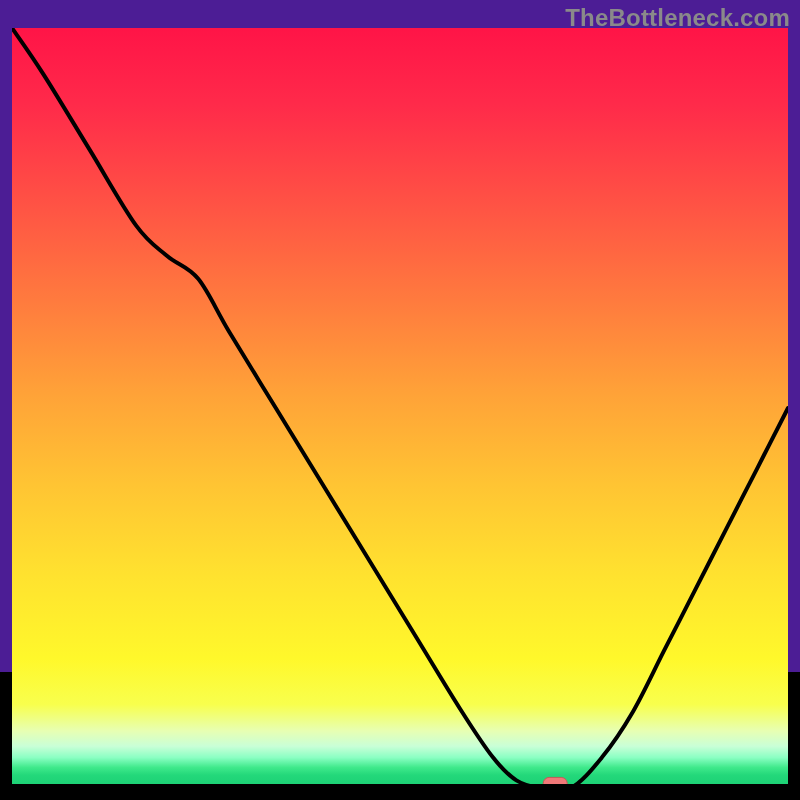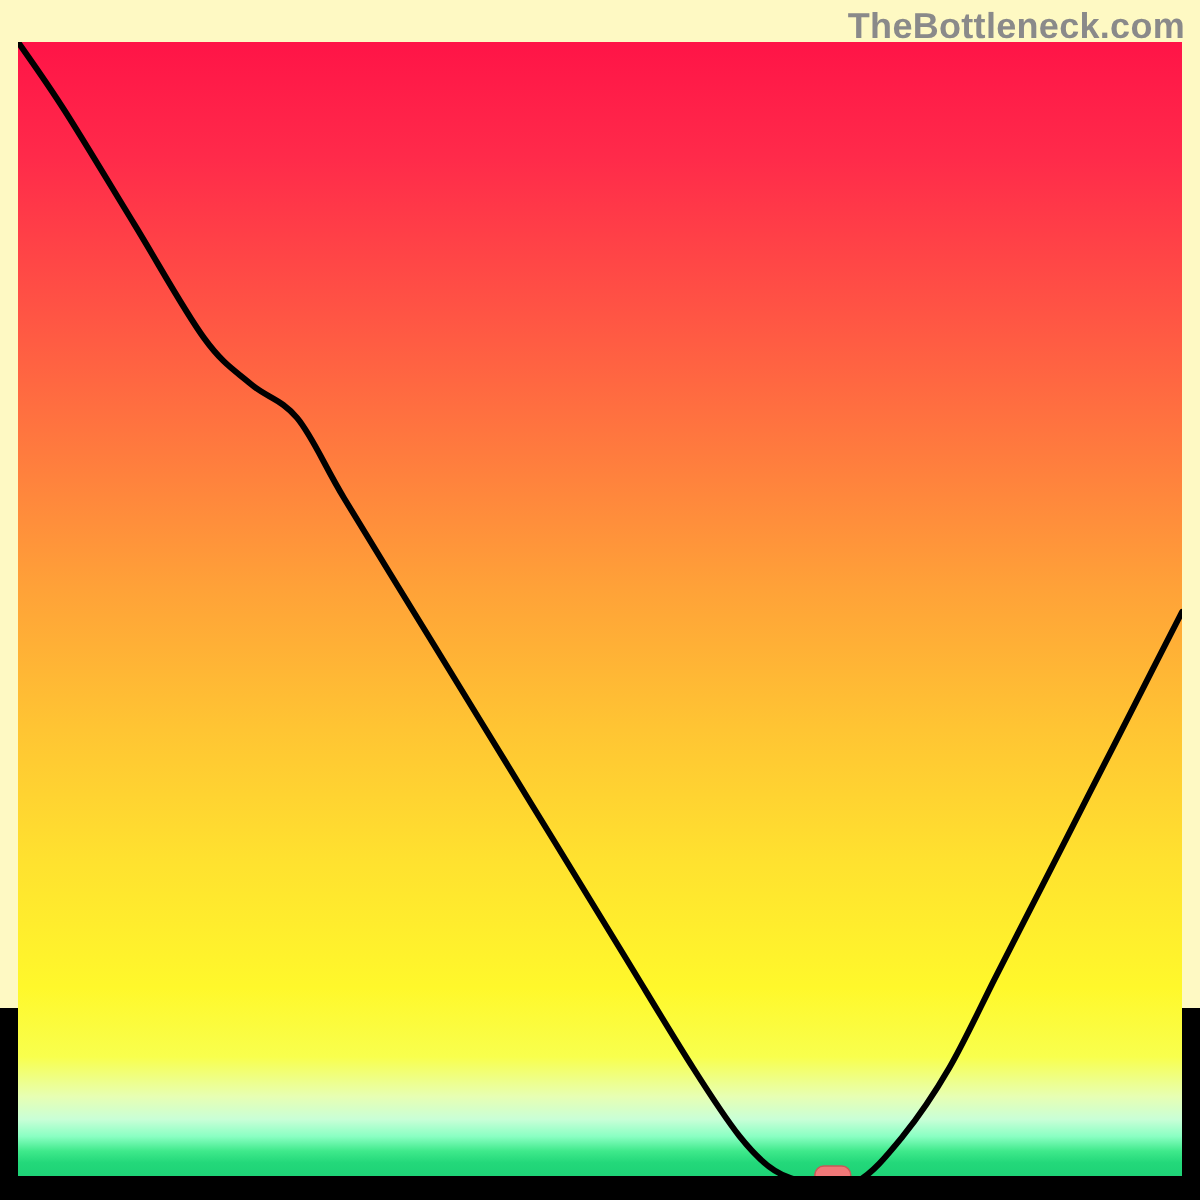--- a/index.html
+++ b/index.html
@@ -8,21 +8,21 @@
     width: 800px;
     height: 800px;
     background: #000;
     overflow: hidden;
     font-family: Arial, Helvetica, sans-serif;
   }
   .frame {
     position: relative;
     width: 800px;
     height: 672px;
-    background: #fef9c3;
+    background: #4c1d95;
   }
   .watermark {
     position: absolute;
     top: 4px;
     right: 10px;
     color: #8a8a8a;
     font-size: 24px;
     font-weight: 600;
     letter-spacing: 0.2px;
     z-index: 3;

